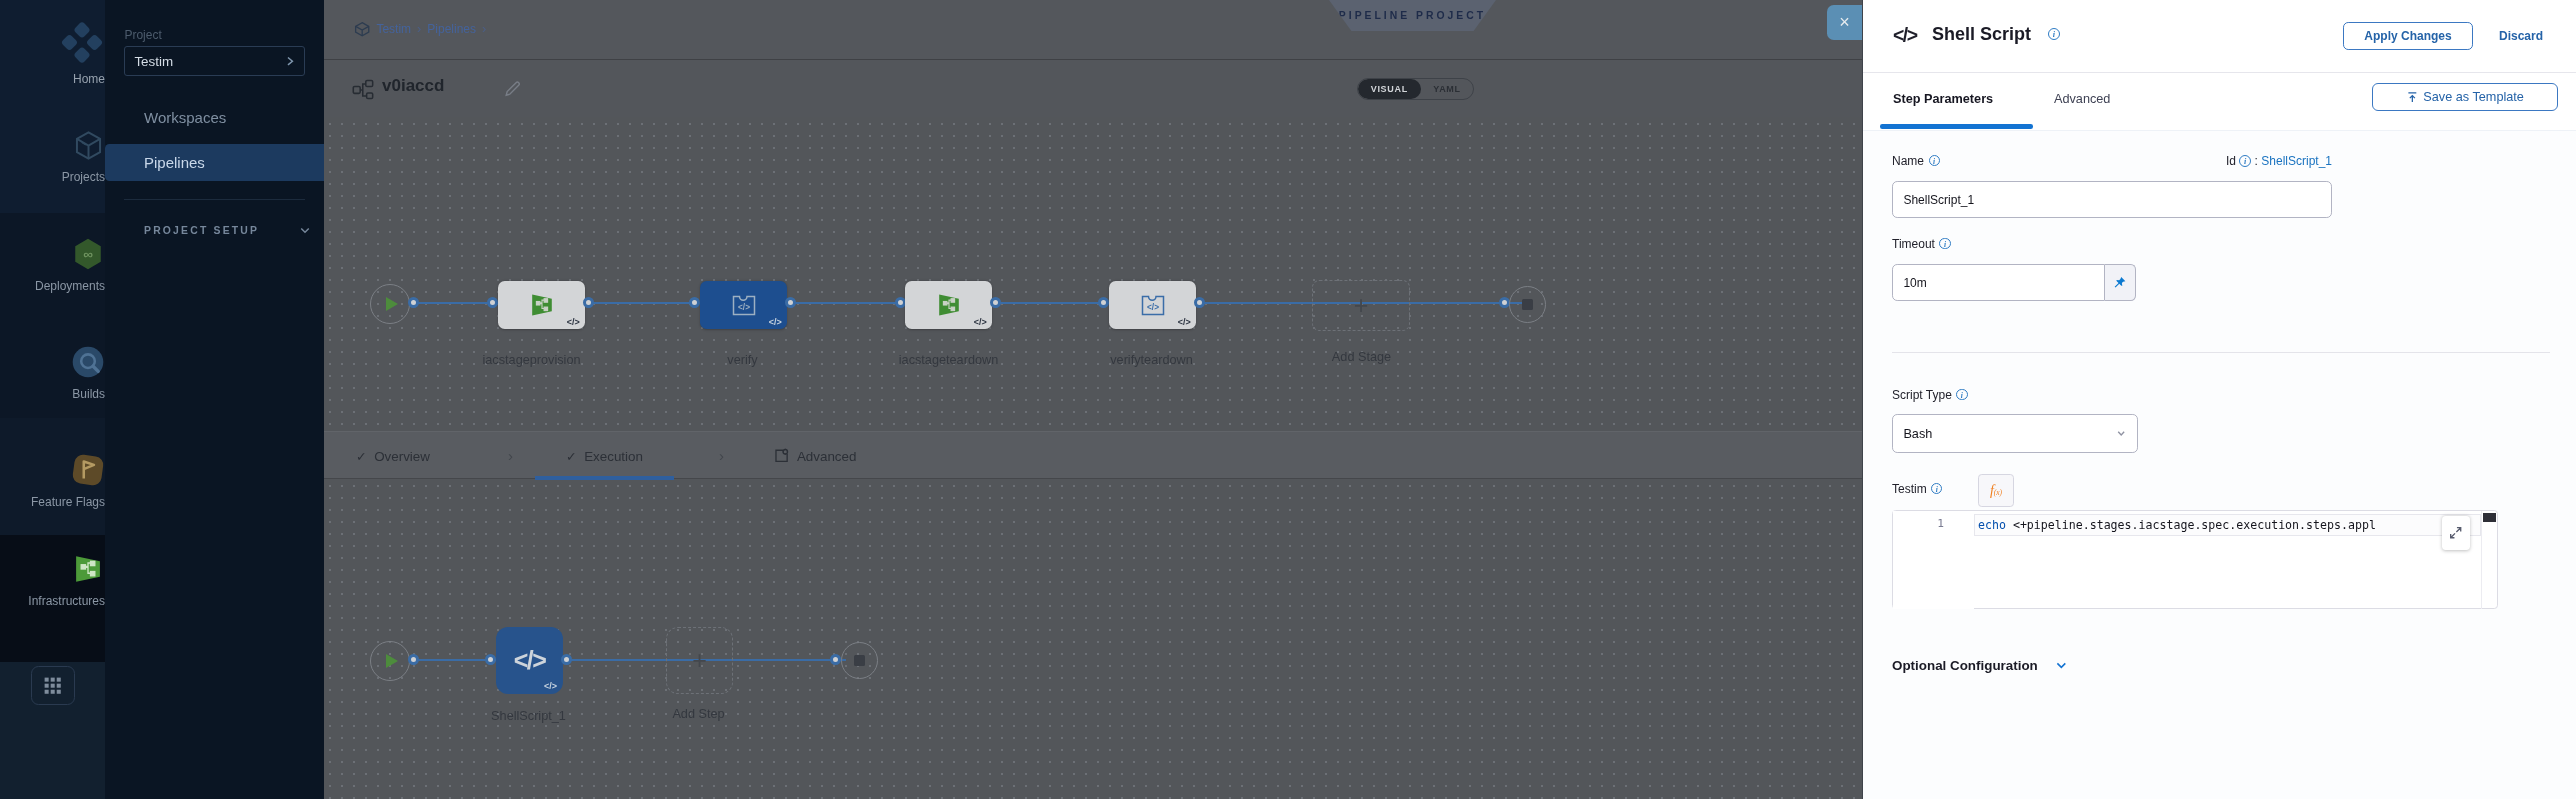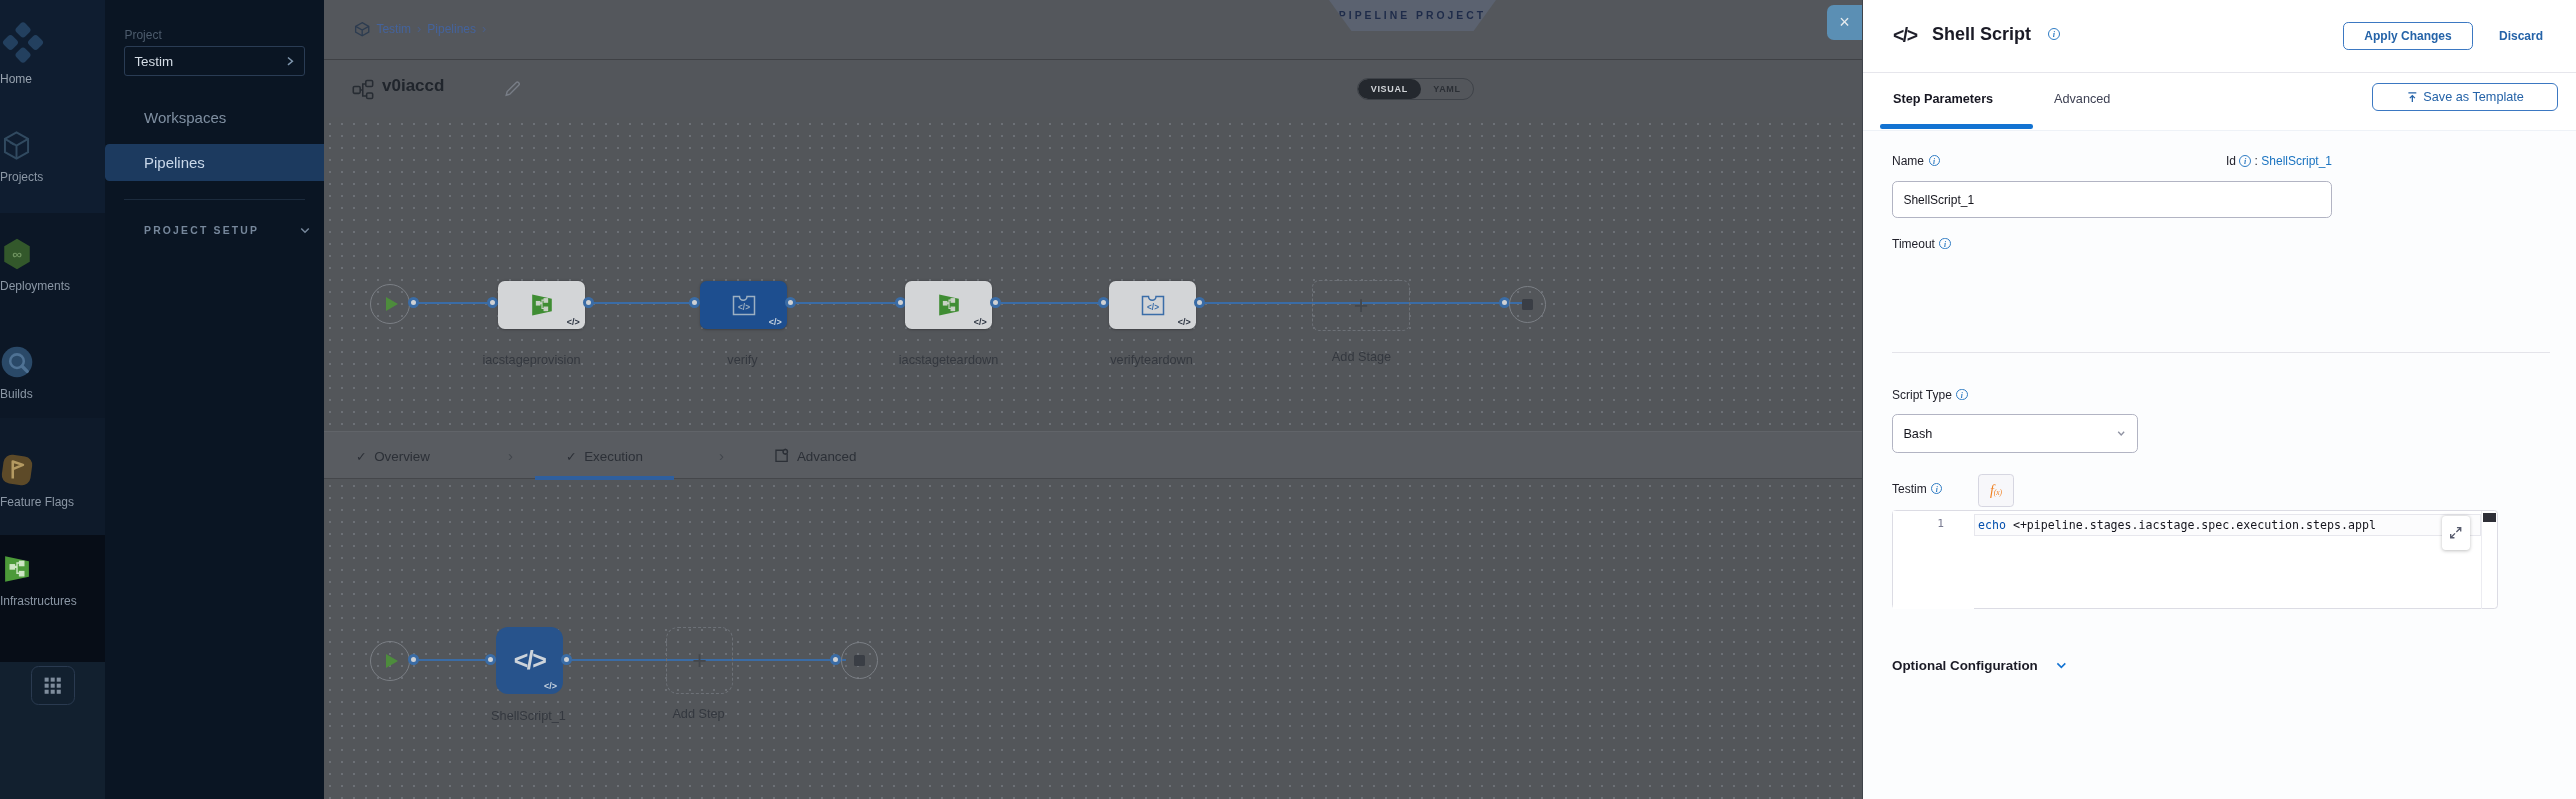--- a/index.html
+++ b/index.html
@@ -7,21 +7,21 @@
               font-family:"Liberation Sans","DejaVu Sans",sans-serif; }
   #app { position:relative; width:2576px; height:799px; }
 
   
   #leftnav { position:absolute; left:0; top:0; width:105px; height:799px; background:#0c1726; }
   .nav-block { position:absolute; left:0; width:105px; }
   .nb-top    { top:0;    height:213px; background:#0f1d30; }
   .nb-ff     { top:418px; height:118px; background:#0e1a2a; }
   .nb-infra  { top:535px; height:127px; background:#070d17; }
   .nb-bottom { top:662px; height:137px; background:#12202f; }
-  .nav-item { position:absolute; left:0; width:105px; text-align:left; }
+  .nav-item { position:absolute; left:0; width:105px; text-align:right; }
   .nav-item .nlabel { display:block; margin-top:4.5px; font-size:12px; color:#8b97a5; }
   .nav-icon { display:inline-block; }
   .gridbox { position:absolute; left:31px; top:666px; width:44px; height:39px;
              border:0.7px solid #2a3a50; border-radius:7.5px; display:flex; align-items:center; justify-content:center; }
 
   
   #projnav { position:absolute; left:105px; top:0; width:219px; height:799px; background:#0a1523; }
   .proj-label { position:absolute; left:19.4px; top:28px; font-size:12px; color:#4d5c6d; }
   .proj-select { position:absolute; left:19.4px; top:46px; width:181px; height:30px; border:0.7px solid #2a3c54;
                  border-radius:3px; display:flex; align-items:center; padding:0 9px; }
@@ -485,20 +485,28 @@
         <span>Id</span>
         <span class="info-i">i</span>
         <span>:</span>
         <span class="lnk">ShellScript_1</span>
       </div>
       <input class="txt-input" style="left: 29px; top: 50px; width: 440px;" value="ShellScript_1">
 
       <div class="fld-label" style="top:106px;">
         <span>Timeout</span><span class="info-i">i</span>
       </div>
+      <div class="timeout-wrap">
+        <input value="10m" style="">
+        <div class="pin-cap">
+          <svg width="13.4" height="13.4" viewBox="0 0 16 16">
+            <path fill="#0b79d0" d="M9.8 1.2l5 5-2.7.7-1.5 1.5.5 3.4-1.5-.5-2.1-2.1L3 13.8l-1-1 4.6-4.5-2.1-2.1-.5-1.5 3.4.5 1.5-1.5z"></path>
+            </svg>
+        </div>
+      </div>
 
       <div class="mid-hr"></div>
 
       <div class="fld-label" style="top:257px;">
         <span>Script Type</span><span class="info-i">i</span>
       </div>
       <div class="select-box">
         <span class="selval">Bash</span>
         <span>
           <svg width="10.4" height="10.4" viewBox="0 0 14 14" fill="none" stroke="#8f92a2" stroke-width="1.8">

